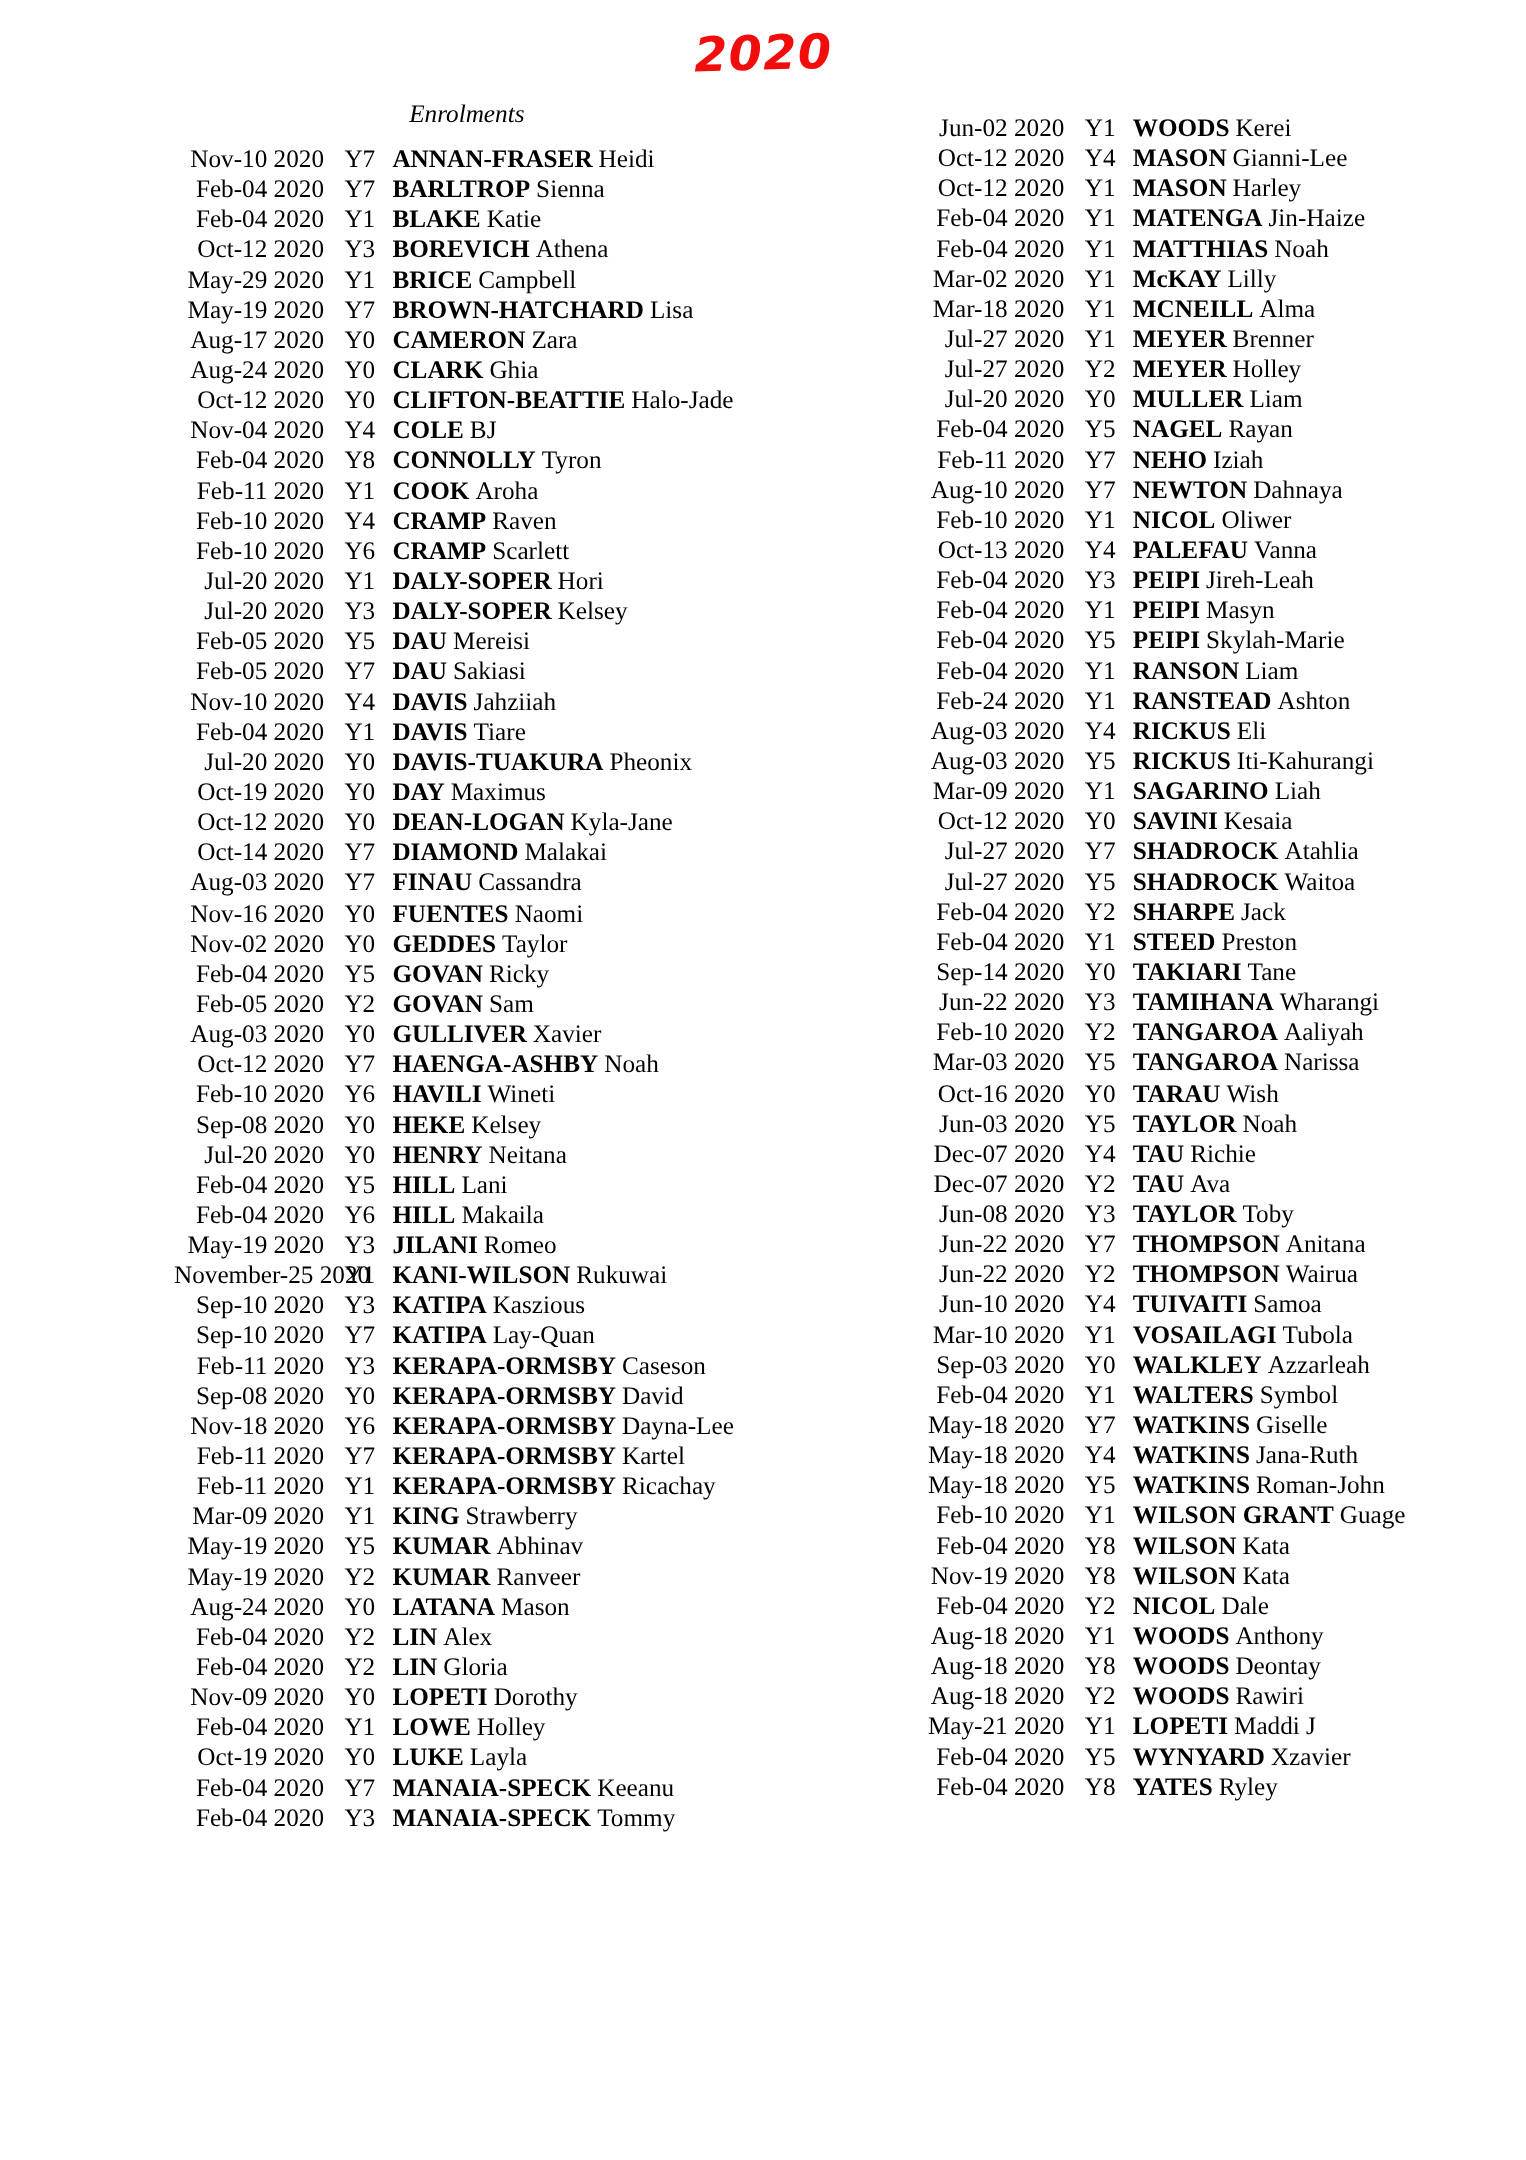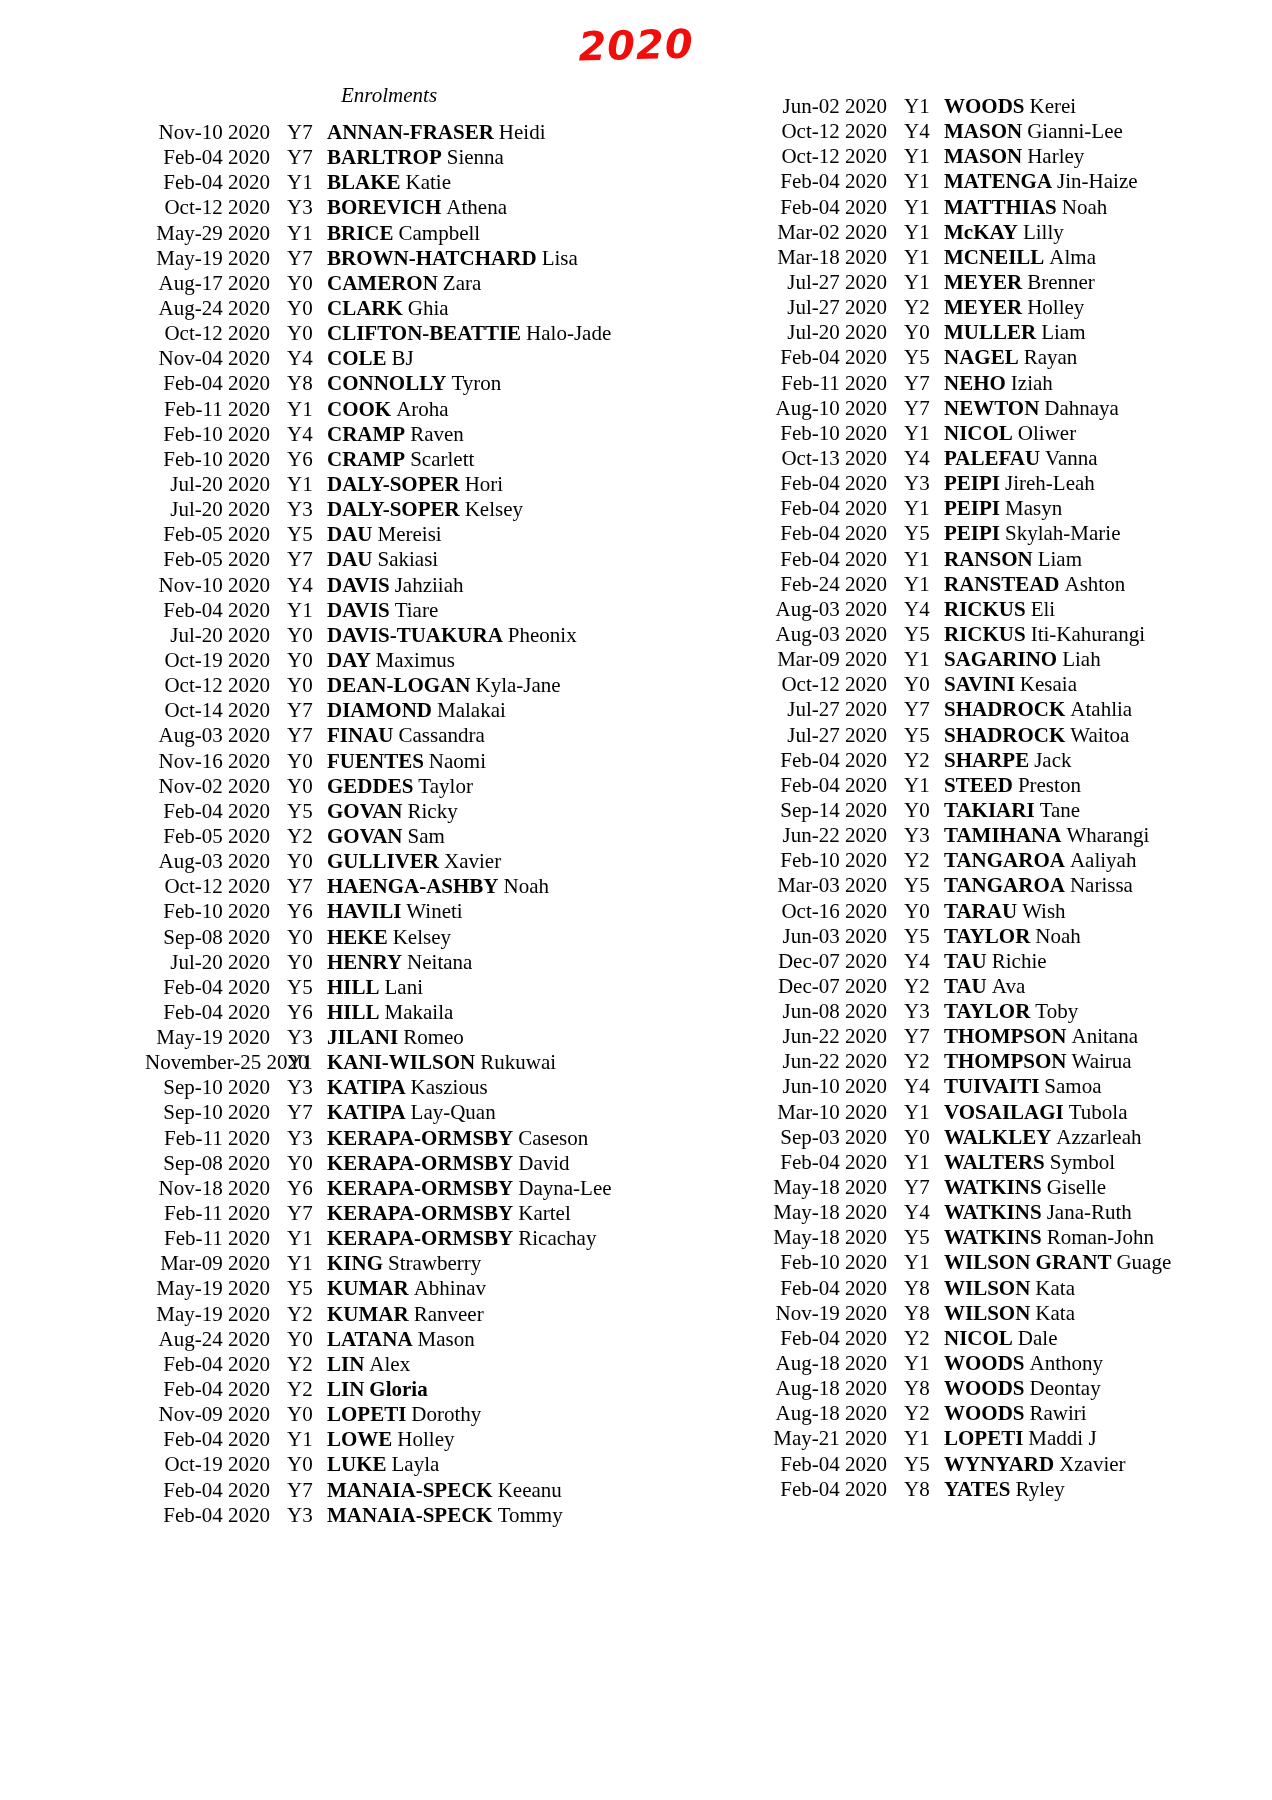--- a/index.html
+++ b/index.html
@@ -56,21 +56,21 @@
     flex: 0 0 auto;
   }
   .year {
     width: 40px;
     margin-left: 17px;
     flex: 0 0 auto;
   }
   .name { flex: 1 1 auto; }
   .surname { font-weight: bold; }
   .given { margin-left: 5px; }
-  .given.bold { font-weight: bold; }
+  .given.bold { font-weight: normal; }
 </style>
 </head>
 <body>
 
 <div class="page">
 
   <div class="year-title" style="color: rgb(242, 13, 13);">2020</div>
 
   <div class="subtitle">Enrolments</div>
 

